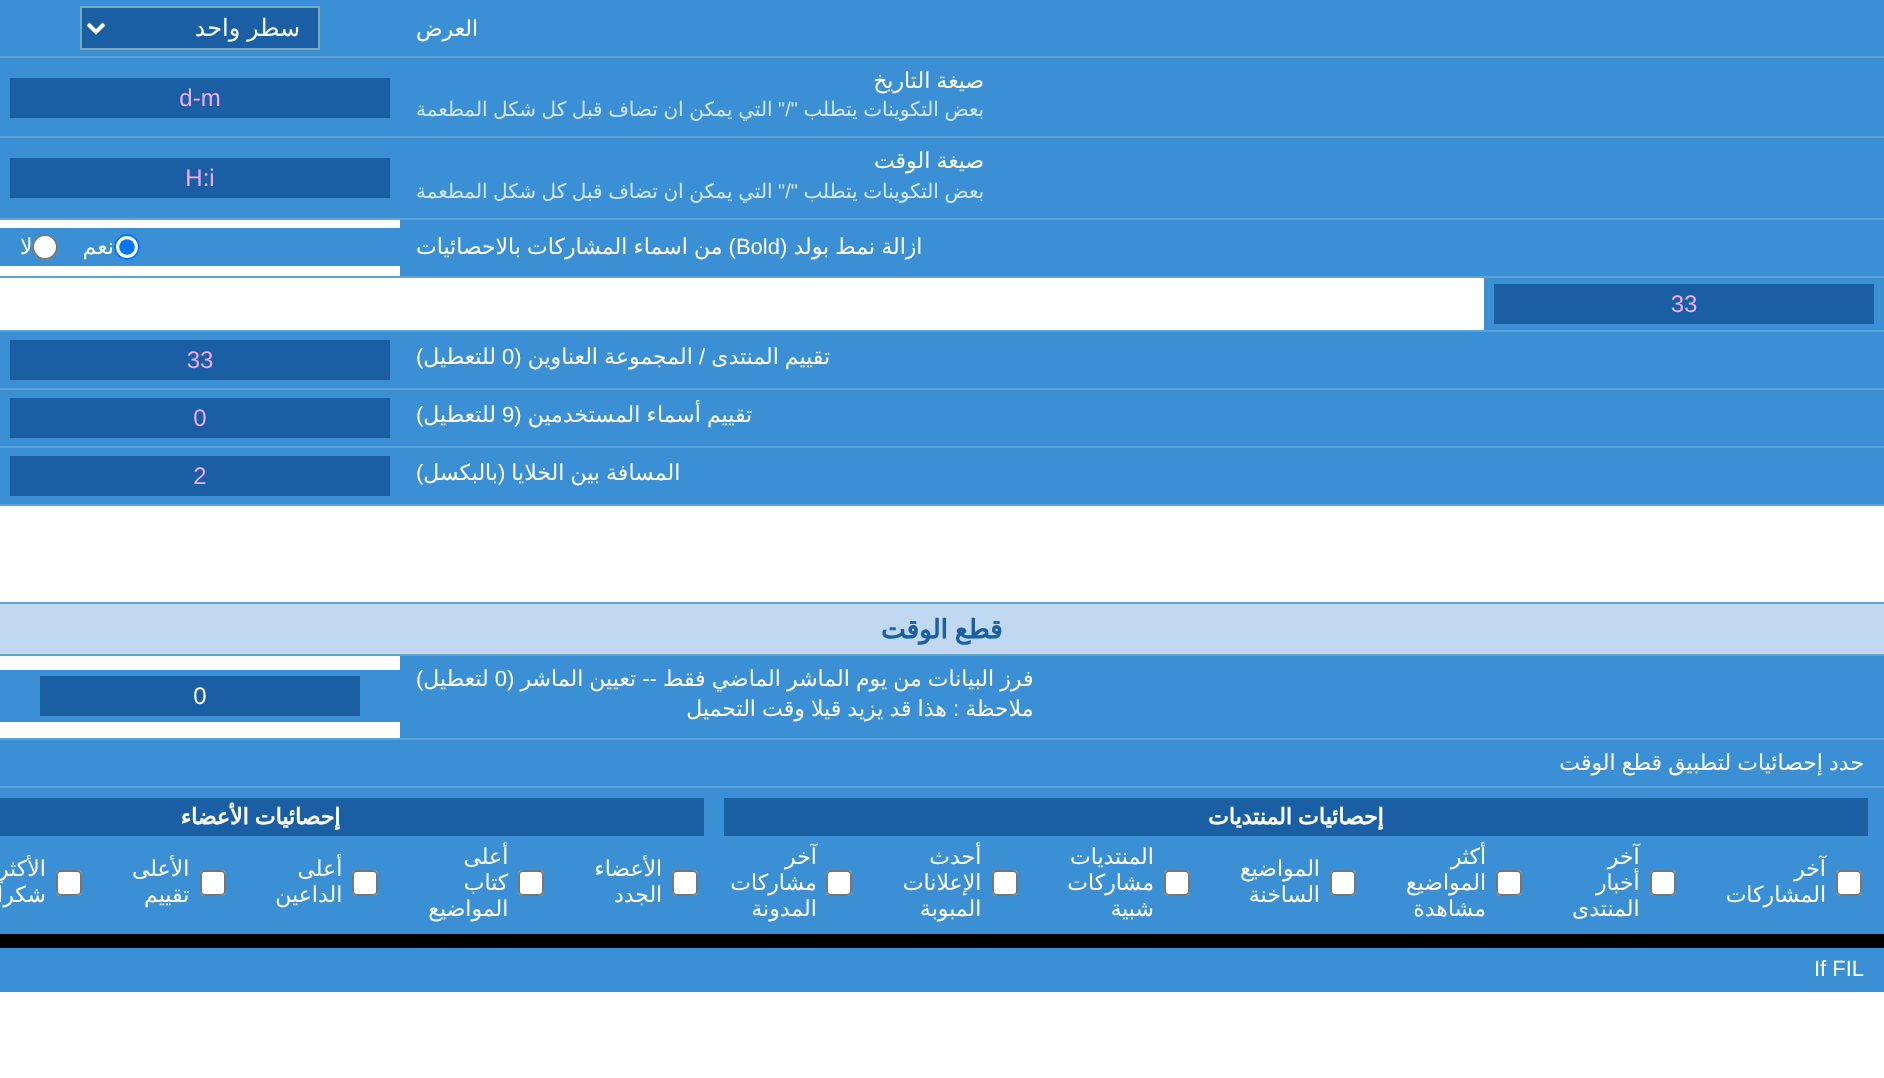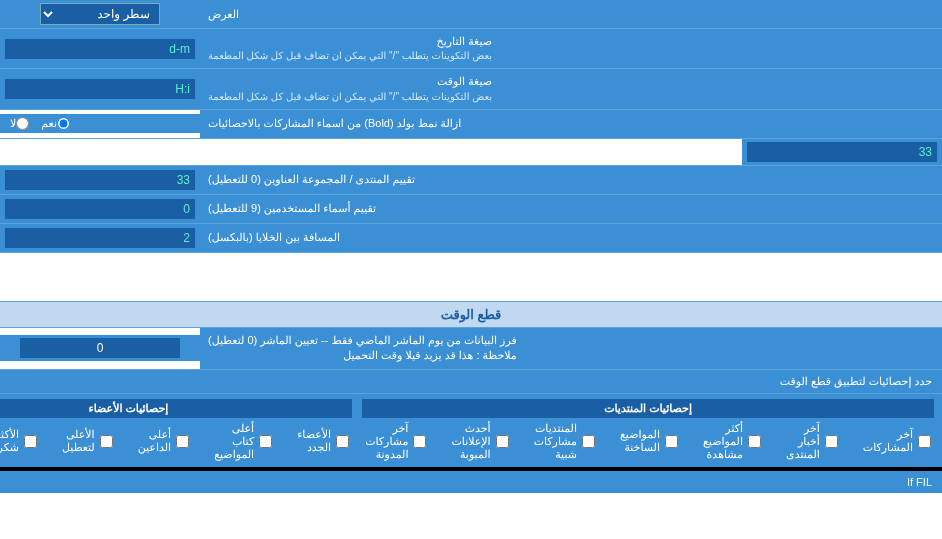--- a/index.html
+++ b/index.html
@@ -47,22 +47,22 @@
       background: #3b8fd4;
       display: flex;
       align-items: center;
       justify-content: center;
       padding: 3px 5px;
     }
 
     .input-cell input[type="text"] {
       background: #1a5fa3;
       border: none;
-      color: #5eead4;
-      text-align: right;
+      color: #f0abfc;
+      text-align: center;
       width: 192px;
       padding: 3px 5px;
       font-size: 12px;
       direction: ltr;
     }
 
     
     .top-row {
       display: flex;
       align-items: center;
@@ -312,21 +312,21 @@
       <div>
         <div>فرز البيانات من يوم الماشر الماضي فقط -- تعيين الماشر (0 لتعطيل)</div>
         <span class="sub-text">ملاحظة : هذا قد يزيد قيلا وقت التحميل</span>
       </div>
     </div>
     <div class="note-input">
       <input type="text" value="0" style="">
     </div>
   </div>
 
-  <div style="background:#3b8fd4; border-bottom:4px solid #000000;">
+  <div style="background:#3b8fd4; border-bottom:7px solid #000000;">
 
     <div style="background:#3b8fd4; color:#fff; text-align:right; padding:5px 10px; font-size:11px; border-bottom:1px solid #5ba3d9;">حدد إحصائيات لتطبيق قطع الوقت</div>
 
     <div style="display:grid; grid-template-columns:1fr 1fr 1fr; background:#3b8fd4; padding:5px 3px;">
 
       <div class="col-section">
         <div class="col-section-title">إحصائيات المنتديات</div>
         <div class="col-items">
           <div class="col-item">
             <input type="checkbox" style="">
@@ -369,21 +369,21 @@
           <div class="col-item">
             <input type="checkbox" style="">
             <span>أعلى كتاب المواضيع</span>
           </div>
           <div class="col-item">
             <input type="checkbox" style="">
             <span>أعلى الداعين</span>
           </div>
           <div class="col-item">
             <input type="checkbox" style="">
-            <span>الأعلى لتعطيل</span>
+            <span>الأعلى تقييم</span>
           </div>
           <div class="col-item">
             <input type="checkbox" style="">
             <span>الأكثر شكراً</span>
           </div>
           <div class="col-item">
             <input type="checkbox" style="">
             <span>أعلى المخالفين</span>
           </div>
         </div>

